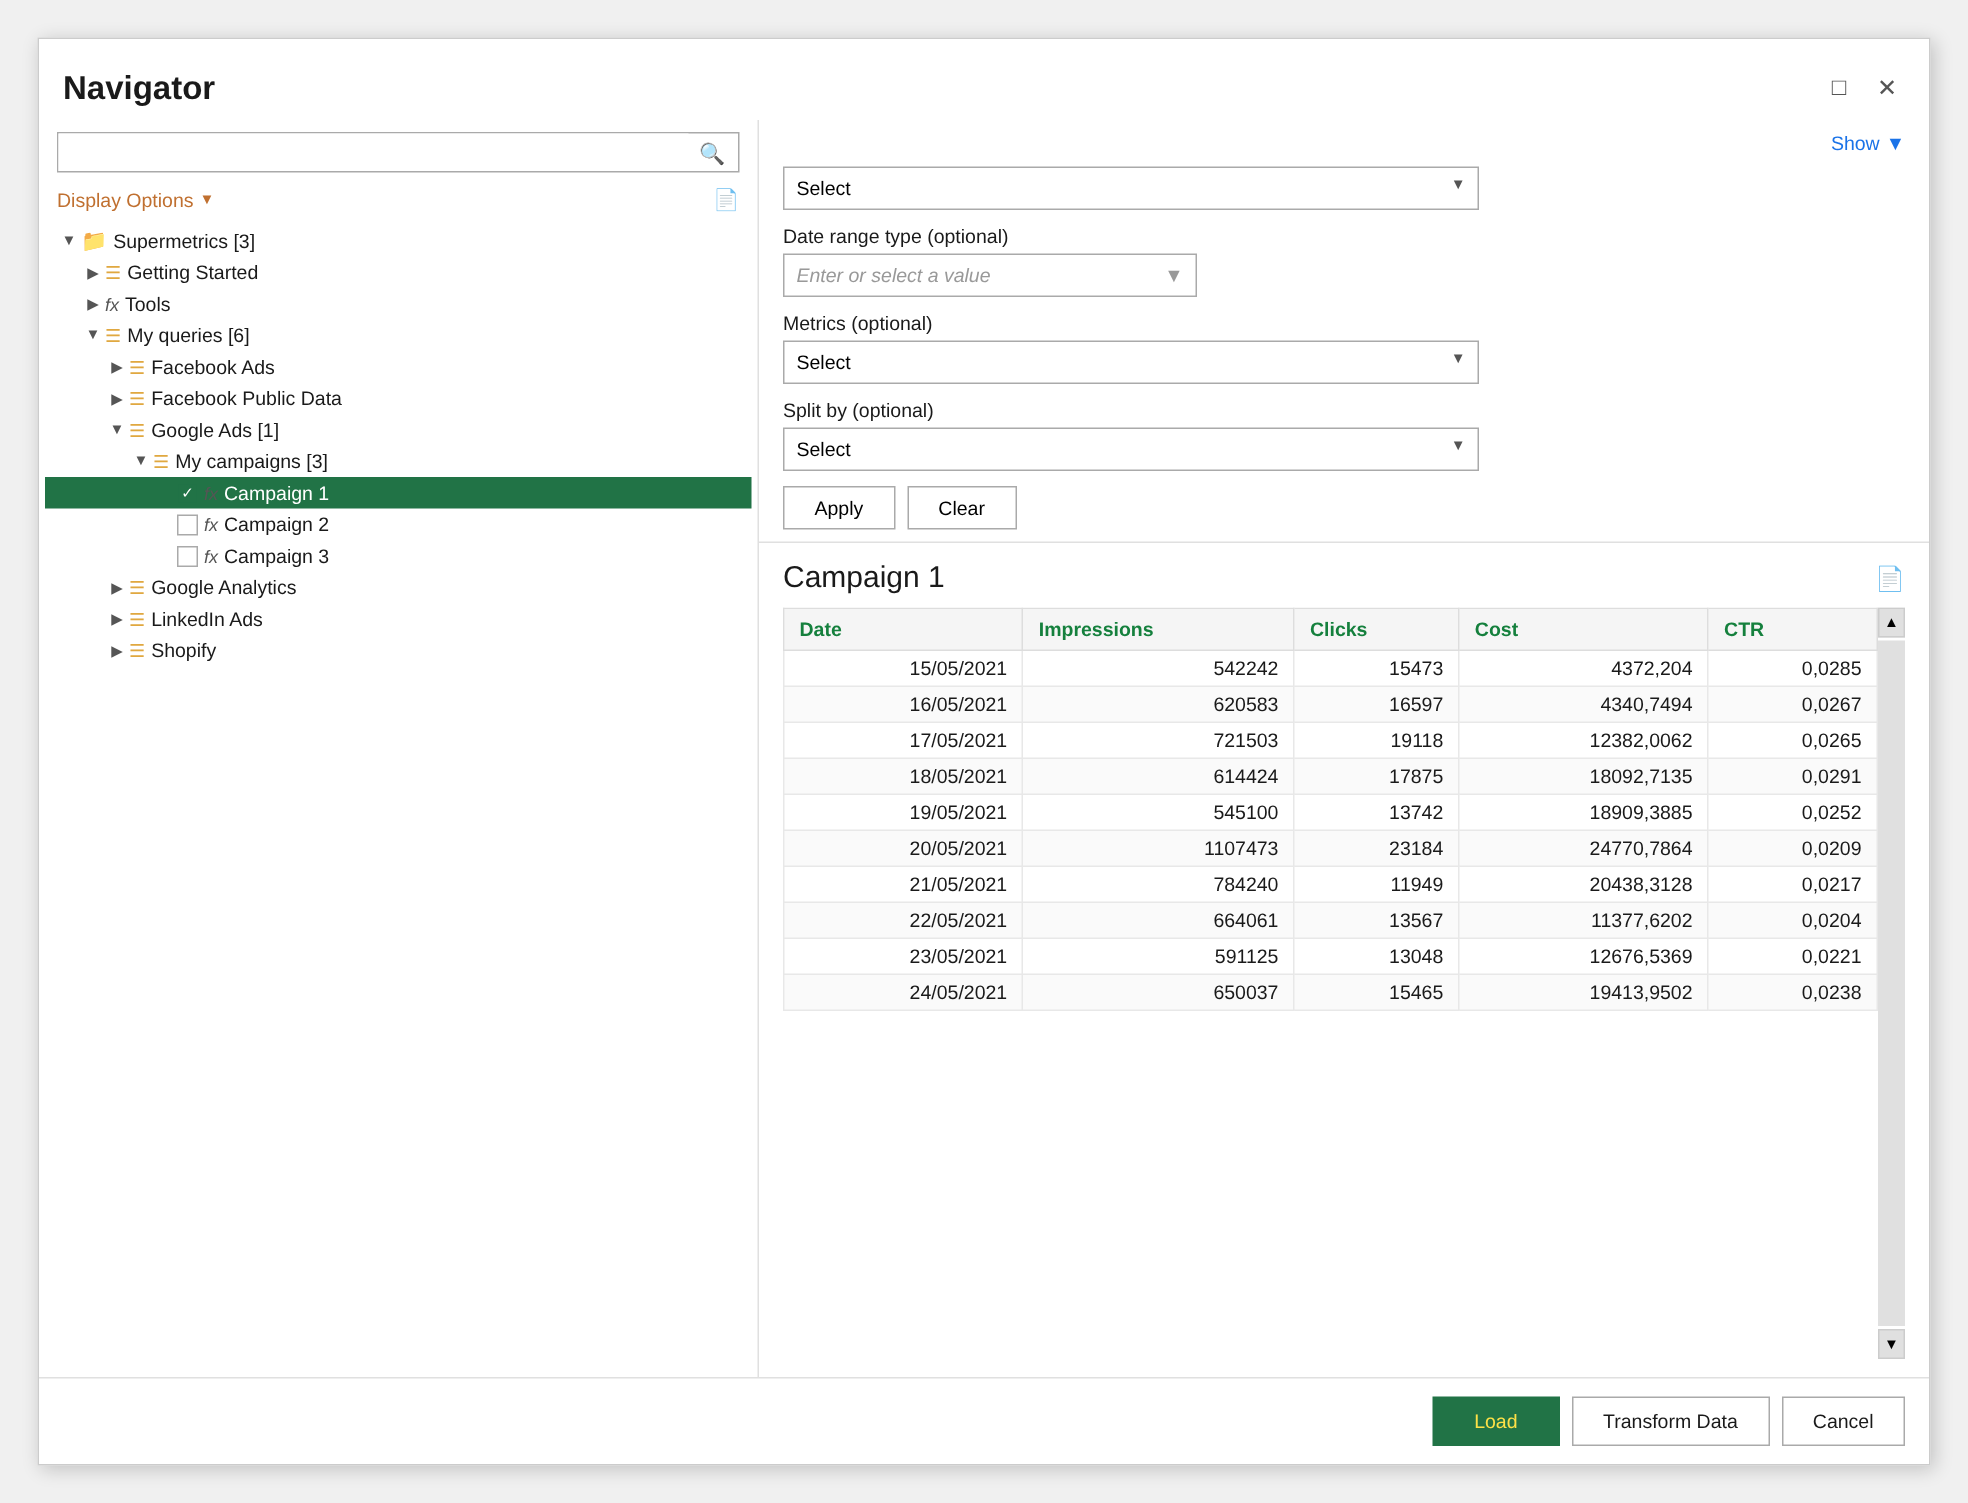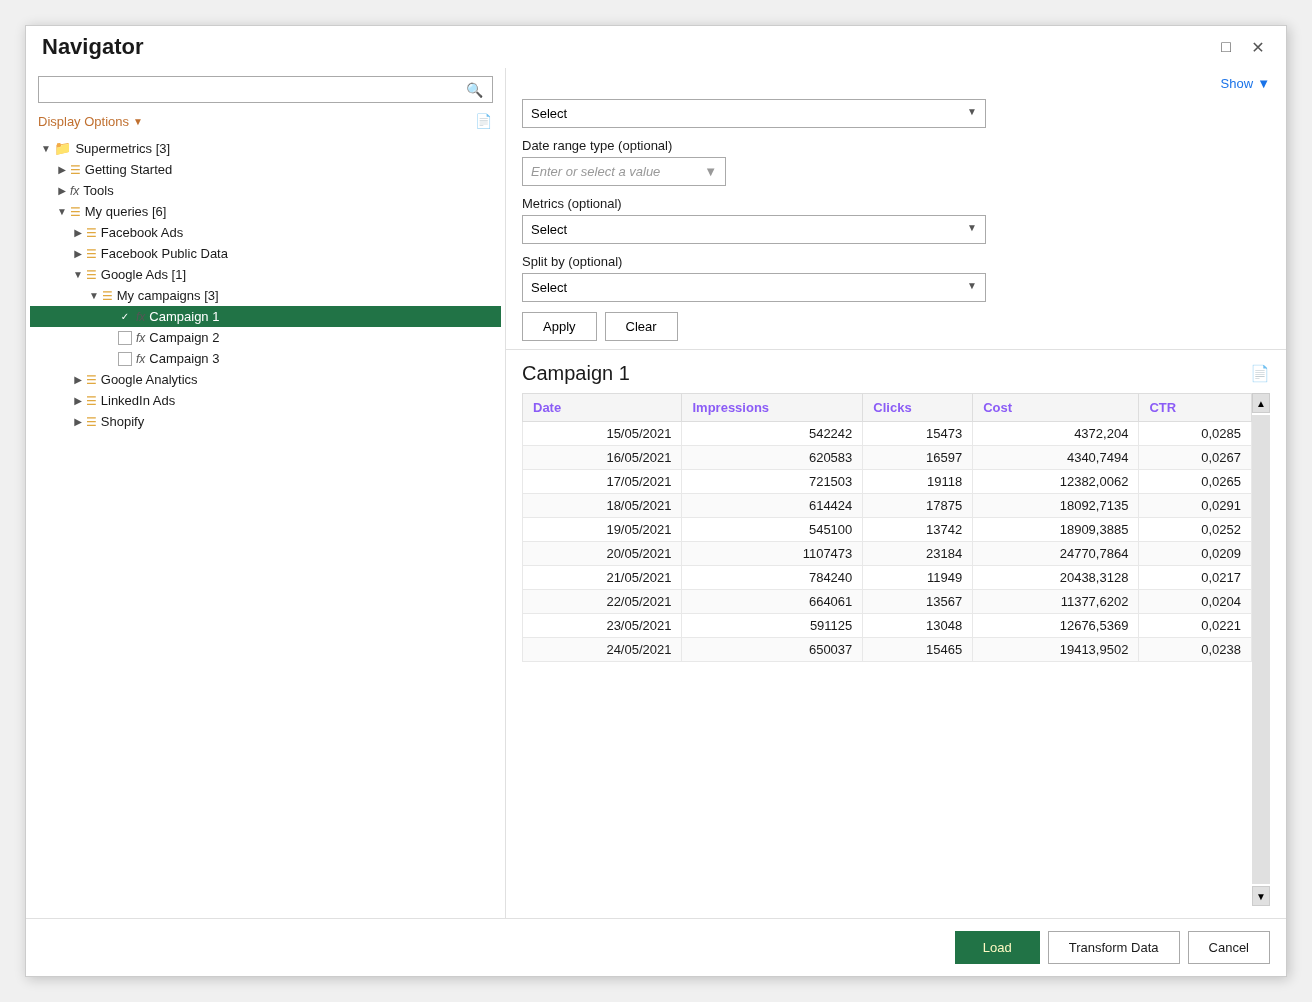--- a/index.html
+++ b/index.html
@@ -19,21 +19,21 @@
       border: 1px solid #ccc;
       box-shadow: 2px 2px 12px rgba(0,0,0,0.2);
       display: flex;
       flex-direction: column;
       position: relative;
     }
     .title-bar {
       display: flex;
       align-items: center;
       justify-content: space-between;
-      padding: 8px 16px 8px 16px;
+      padding: 20px 16px 8px 16px;
       border-bottom: none;
     }
     .title-bar h1 {
       font-size: 22px;
       font-weight: 600;
       color: #1a1a1a;
     }
     .title-bar-controls {
       display: flex;
       gap: 8px;
@@ -219,21 +219,21 @@
       align-items: flex-start;
       justify-content: space-between;
       cursor: pointer;
       background: #fff;
     }
     .select-dropdown .dropdown-arrow {
       color: #555;
       font-size: 10px;
     }
     .date-input {
-      width: 204px;
+      width: 276px;
       border: 1px solid #aaa;
       padding: 6px 8px;
       font-size: 13px;
       display: flex;
       align-items: center;
       justify-content: space-between;
       cursor: pointer;
       background: #fff;
       color: #999;
       font-style: italic;
@@ -293,21 +293,21 @@
       width: 100%;
       border-collapse: collapse;
       font-size: 13px;
     }
     thead th {
       background: #f5f5f5;
       border: 1px solid #ddd;
       padding: 6px 10px;
       text-align: left;
       font-weight: 600;
-      color: #8b5cf6;
+      color: #15803d;
     }
     tbody td {
       border: 1px solid #e8e8e8;
       padding: 4px 10px;
       text-align: right;
       color: #1a1a1a;
     }
     tbody td:first-child {
       text-align: right;
     }
@@ -334,21 +334,21 @@
     .bottom-bar {
       border-top: 1px solid #e0e0e0;
       padding: 12px 16px;
       display: flex;
       justify-content: flex-end;
       gap: 8px;
       background: #fff;
     }
     .btn-load {
       background: #217346;
-      color: #fef9c3;
+      color: #fde047;
       border: none;
       padding: 8px 28px;
       font-size: 13px;
       cursor: pointer;
     }
     .btn-transform {
       background: #fff;
       color: #1a1a1a;
       border: 1px solid #aaa;
       padding: 8px 20px;

